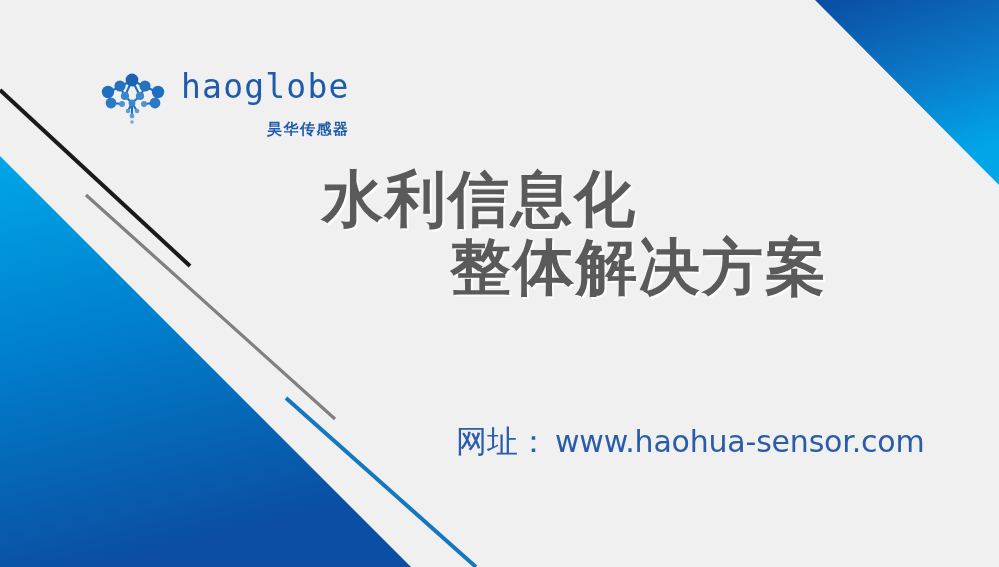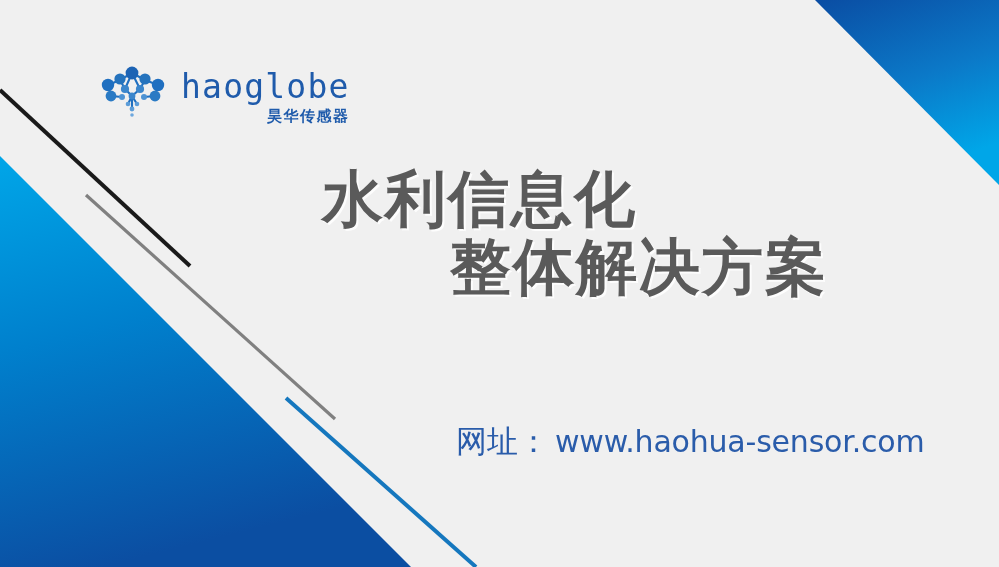--- a/index.html
+++ b/index.html
@@ -49,21 +49,21 @@
     font-weight: 500;
     line-height: 1;
     margin-top: 12px;
   }
   #logo-sub {
     font-family: "DejaVu Sans", "Liberation Sans", sans-serif;
     font-size: 15px;
     font-weight: bold;
     letter-spacing: 1.5px;
     color: #1f5bab;
-    margin-top: 6px;
+    margin-top: 19px;
     line-height: 1;
   }
 
   
   #headline {
     position: absolute;
     left: 322px;
     top: 165px;
     width: 620px;
   }

